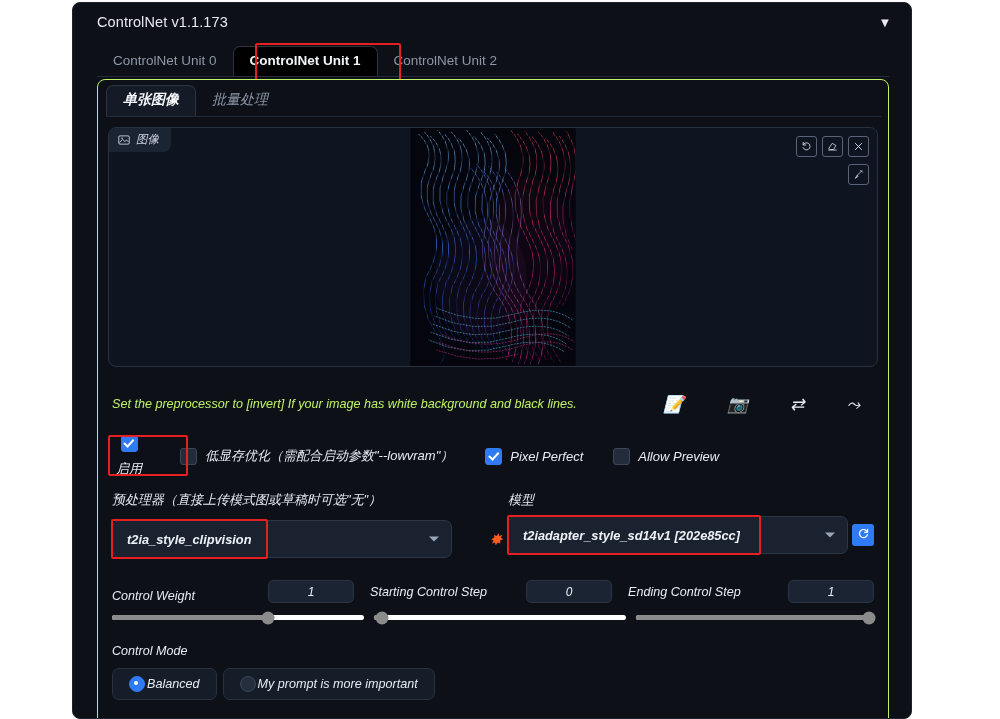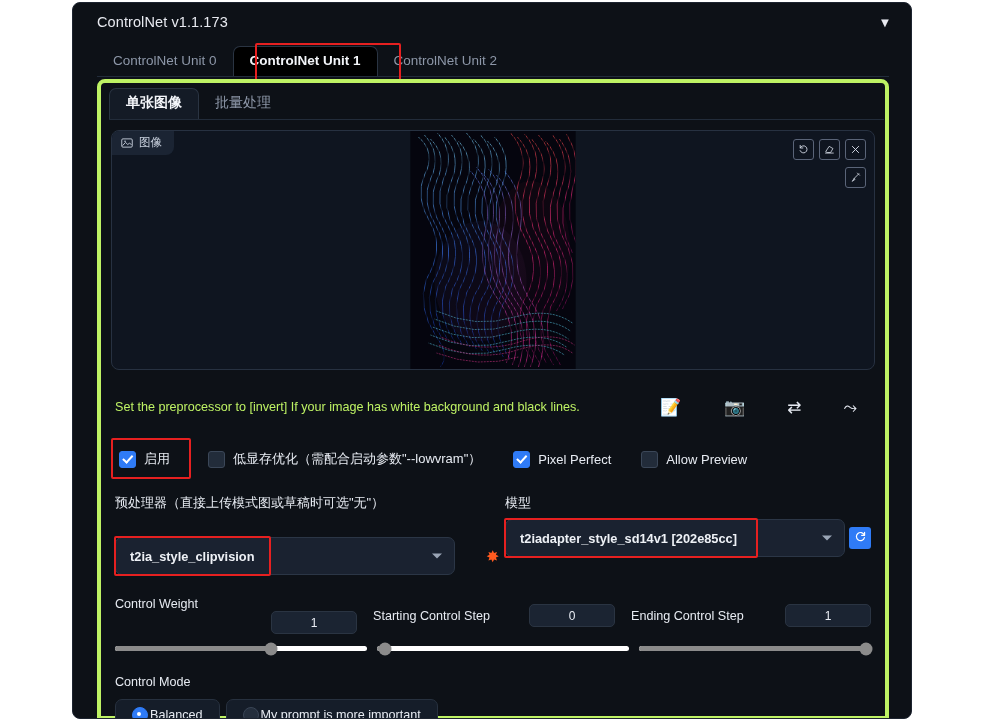--- a/index.html
+++ b/index.html
@@ -93,23 +93,24 @@
   }
 
   
   .inner-card {
     position: absolute;
     left: 24px;
     top: 76px;
     width: 792px;
     height: 641px;
     background: #0d1117;
-    border: 4px solid #bef264;
+    border: 1px solid #bef264;
     border-radius: 8px 8px 0 0;
     box-sizing: border-box;
+    font-style: italic;
   }
 
   .sub-tabs {
     display: flex;
     align-items: flex-end;
     margin: 6px 0 0 8px;
     height: 31px;
     border-bottom: 1px solid #222c3a;
     width: 775px;
     box-sizing: border-box;
@@ -571,21 +572,21 @@
         <div class="hint-text">Set the preprocessor to [invert] If your image has white background and black lines.</div>
         <div class="hint-icons">
           <span class="hint-ic">📝</span>
           <span class="hint-ic">📷</span>
           <span class="hint-ic">⇄</span>
           <span class="hint-ic">⤳</span>
         </div>
       </div>
 
       <div class="cb-row">
-        <div class="cb" style="margin-left:4px;">
+        <div class="cb" style="margin-left:4px;flex-direction:column;">
           <span class="box on"></span>
           <span class="cb-label">启用</span>
         </div>
         <div class="cb" style="margin-left:38px;">
           <span class="box"></span>
           <span class="cb-label">低显存优化（需配合启动参数"--lowvram"）</span>
         </div>
         <div class="cb" style="margin-left:32px;">
           <span class="box on"></span>
           <span class="cb-label">Pixel Perfect</span>
@@ -594,21 +595,21 @@
           <span class="box"></span>
           <span class="cb-label">Allow Preview</span>
         </div>
         <div class="hl-box" style="left:-4px; top:-8px; width:76px; height:37px;"></div>
       </div>
 
       <div style="position:relative; margin:22px 14px 0 14px;">
         <div style="display:flex;">
           <div style="width:390px;">
             <div class="dd-label">预处理器（直接上传模式图或草稿时可选"无"）</div>
-            <div class="dd" style="margin-top:25px; width:340px; position:relative;text-align:right;">
+            <div class="dd" style="margin-top:11px; width:340px; position:relative;text-align:right;">
               <span class="dd-val">t2ia_style_clipvision</span>
               <span class="dd-caret"></span>
               <div class="hl-box" style="left:-2px; top:-2px; width:153px; height:36px;"></div>
             </div>
           </div>
           <div style="width:26px; display:flex; align-items:flex-end; justify-content:center; padding-bottom:9px;">
             <span style="font-size:16px; color:#ff5a1f;">✸</span>
           </div>
           <div style="flex:1;">
             <div class="dd-label">模型</div>
@@ -626,21 +627,21 @@
                   </svg>
                 </span>
               </div>
             </div>
           </div>
         </div>
       </div>
 
       <div style="margin:22px 14px 0 14px;">
         <div style="display:flex; align-items:center;">
-          <div style="width:258px; display:flex; align-items:flex-start;flex-direction:column;">
+          <div style="width:258px; display:flex; align-items:flex-end;">
             <span class="sl-label">Control Weight</span>
             <span class="num-box" style="margin-left:auto; margin-right:16px;">1</span>
           </div>
           <div style="width:258px; display:flex; align-items:center;">
             <span class="sl-label">Starting Control Step</span>
             <span class="num-box" style="margin-left:auto; margin-right:16px;">0</span>
           </div>
           <div style="flex:1; display:flex; align-items:center;">
             <span class="sl-label">Ending Control Step</span>
             <span class="num-box" style="margin-left:auto;">1</span>

